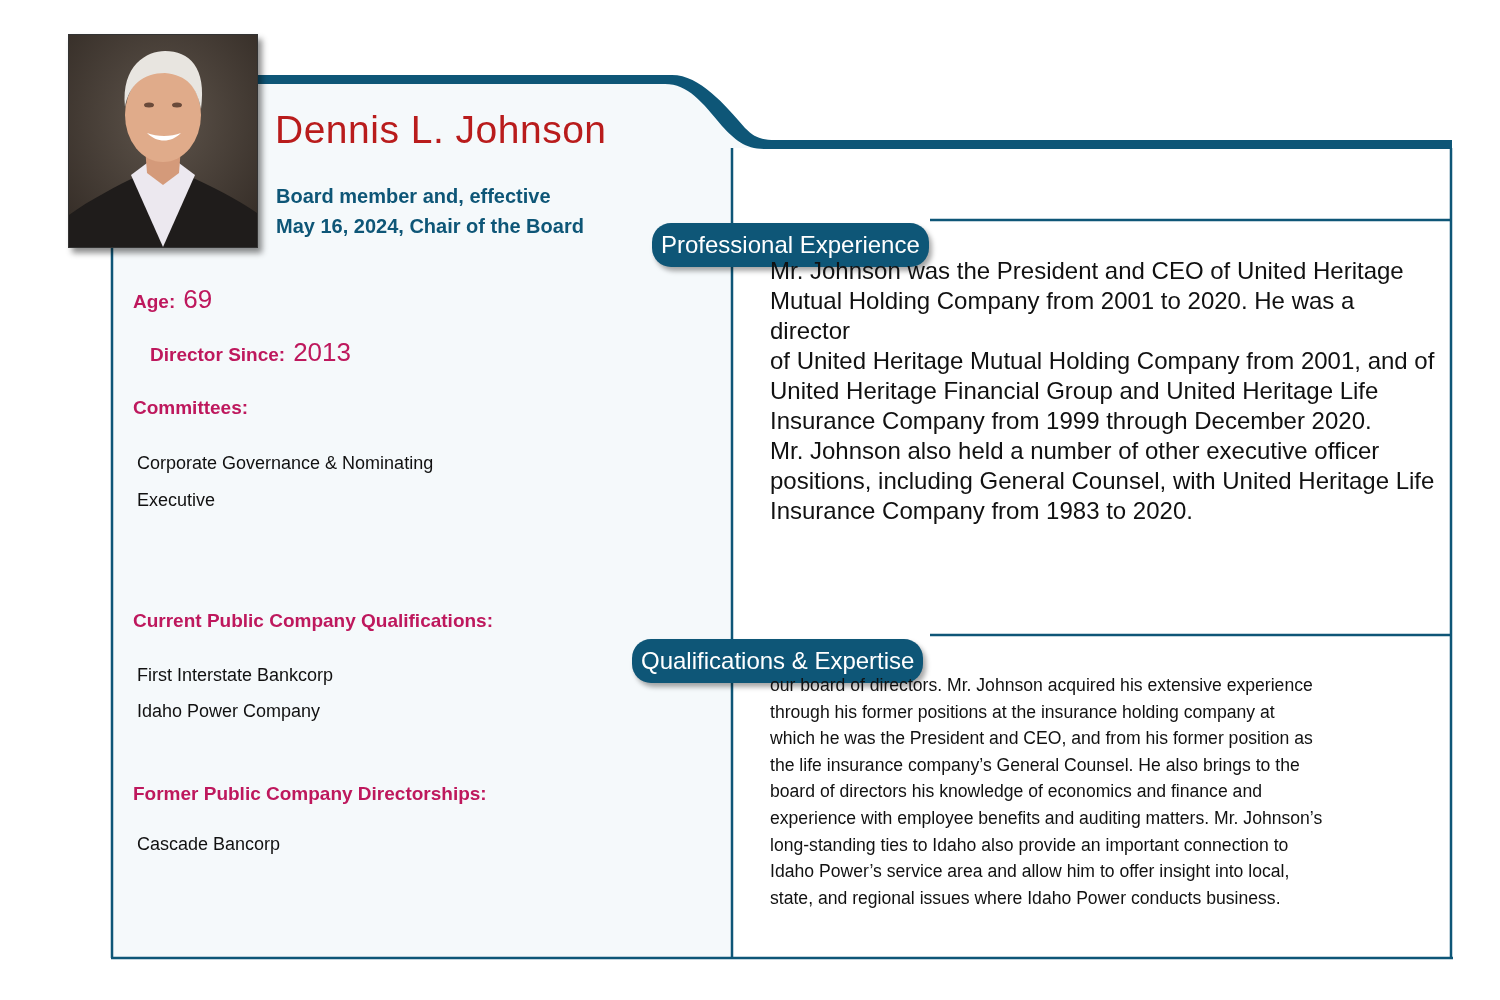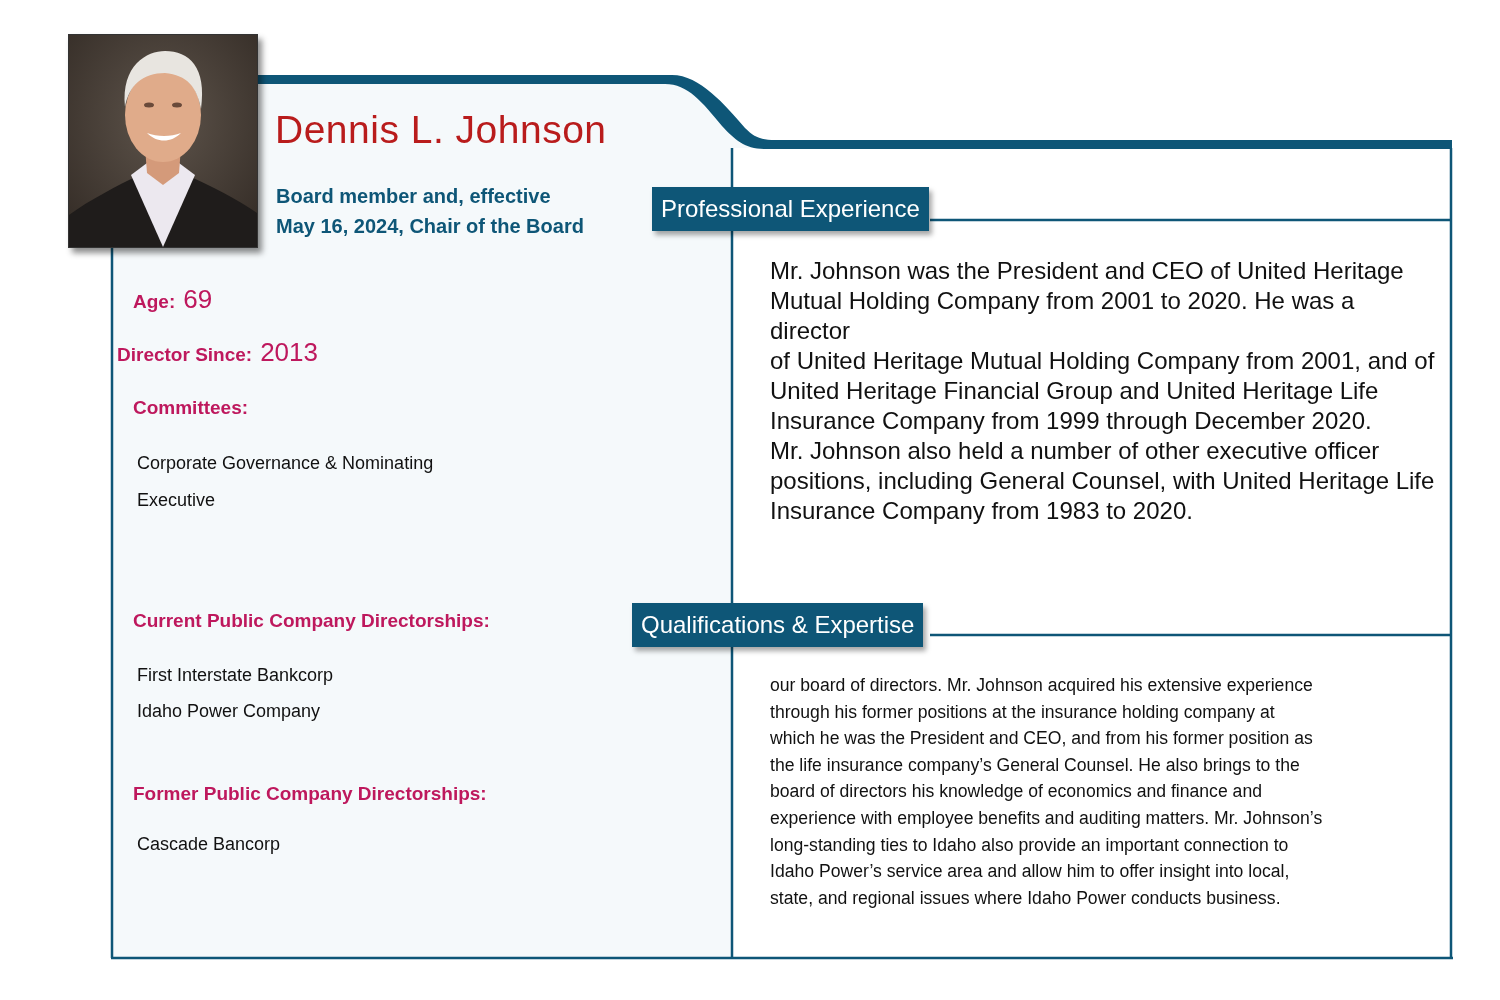--- a/index.html
+++ b/index.html
@@ -5,21 +5,21 @@
   html,body{margin:0;padding:0;background:#ffffff;}
   body{width:1500px;height:1000px;position:relative;overflow:hidden;font-family:"Liberation Sans",sans-serif;}
   .abs{position:absolute;}
   #frame-svg{position:absolute;left:0;top:0;}
   .photo{left:68px;top:34px;width:188px;height:212px;border:1px solid #333;box-shadow:4px 5px 6px rgba(0,0,0,0.45);overflow:hidden;background:#4a4038;}
   .name{left:275px;top:108px;font-size:39px;color:#b91c1c;letter-spacing:0.5px;}
   .role{left:276px;top:181px;font-size:20px;font-weight:bold;color:#0e5677;line-height:30px;}
   .lbl{font-size:19px;font-weight:bold;color:#be185d;}
   .val{font-size:26px;color:#be185d;font-weight:normal;margin-left:8px;}
   .big{font-size:18px;color:#111;line-height:37px;}
-  .tab{background:#0e5677;color:#fff;font-size:24px;border-radius:0;padding:0 9px;height:44px;line-height:44px;box-shadow:3px 4px 5px rgba(0,0,0,0.35);white-space:nowrap;}
+  .tab{background:#0e5677;color:#fff;font-size:24px;border-radius:19px;padding:0 9px;height:44px;line-height:44px;box-shadow:3px 4px 5px rgba(0,0,0,0.35);white-space:nowrap;margin-top:36px;}
   .para{font-size:24px;color:#111;line-height:30px;}
   .para2{font-size:17.6px;color:#111;line-height:26.6px;}
 </style>
 </head>
 <body>
 
 <svg id="frame-svg" width="1500" height="1000">
 
   <path d="M112 245 L112 958 L732 958 L732 148 L760 148 C720 130 700 84 672 80 L257 80 L257 245 Z" fill="#f5f9fb"></path>
 
@@ -65,30 +65,30 @@
 
 <div class="abs name">Dennis L. Johnson</div>
 <div class="abs role">
   <div>Board member and, effective</div>
   <div>May 16, 2024, Chair of the Board</div>
 </div>
 
 <div class="abs" style="left:133px;top:284px;">
   <span class="lbl">Age:</span><span class="val">69</span>
 </div>
-<div class="abs" style="left:117px;top:337px;">
+<div class="abs" style="left:150px;top:337px;">
   <span class="lbl">Director Since:</span><span class="val">2013</span>
 </div>
 <div class="abs lbl" style="left:133px;top:397px;">Committees:</div>
 <div class="abs big" style="left:137px;top:445px;">
   <div>Corporate Governance &amp; Nominating</div>
   <div>Executive</div>
 </div>
 
-<div class="abs lbl" style="left:133px;top:610px;">Current Public Company Directorships:</div>
+<div class="abs lbl" style="left:133px;top:610px;">Current Public Company Qualifications:</div>
 <div class="abs big" style="left:137px;top:657px;line-height:36px;">
   <div>First Interstate Bankcorp</div>
   <div>Idaho Power Company</div>
 </div>
 
 <div class="abs lbl" style="left:133px;top:783px;">Former Public Company Directorships:</div>
 <div class="abs big" style="left:137px;top:826px;">
   <div>Cascade Bancorp</div>
 </div>
 

